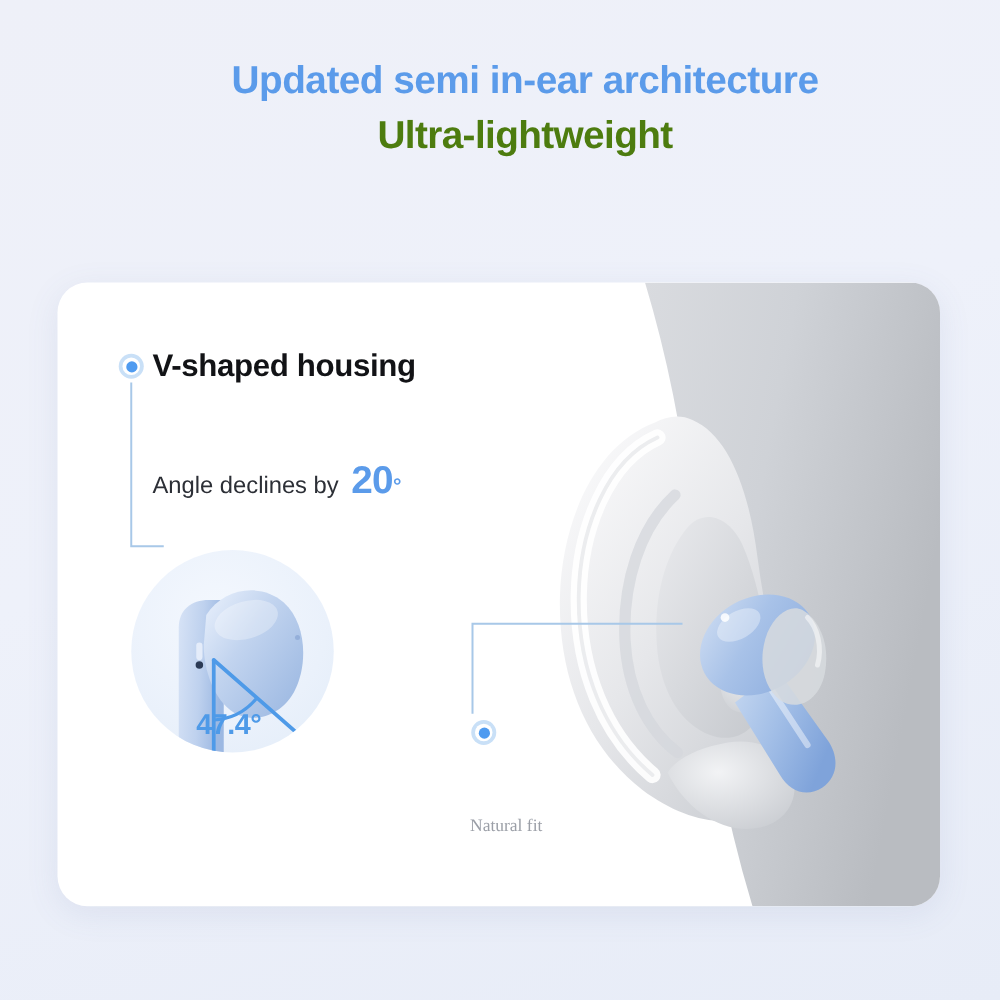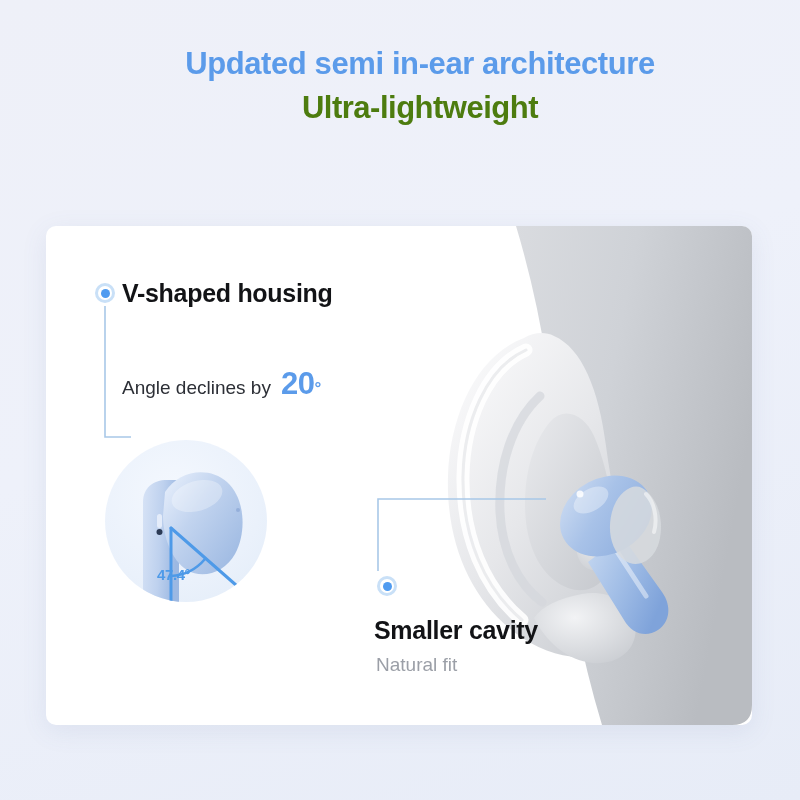--- a/index.html
+++ b/index.html
@@ -43,21 +43,21 @@
   }
 
   
   .card {
     position: absolute;
     left: 46px;
     top: 226px;
     width: 706px;
     height: 499px;
     background: #ffffff;
-    border-radius: 10px;
+    border-radius: 24px;
     box-shadow: 0 6px 26px rgba(90, 110, 160, 0.10);
     overflow: hidden;
   }
 
   
   .head-layer {
     position: absolute;
     inset: 0;
     overflow: hidden;
   }
@@ -145,23 +145,24 @@
   }
 
   #title-cavity {
     left: 328px;
     top: 390px;
   }
   .feature-caption {
     position: absolute;
     left: 330px;
     top: 428px;
-    font-size: 19px;
+    font-size: 14px;
     color: #9b9fa7;
     white-space: nowrap;
+    font-family: Liberation Serif, serif;
   }
 
   
   .inset {
     position: absolute;
     left: 59px;
     top: 214px;
     width: 162px;
     height: 162px;
     border-radius: 50%;
@@ -258,21 +259,20 @@
   <div class="bullet" id="bullet-v"></div>
   <div class="bullet" id="bullet-cav"></div>
 
   <div class="feature-title" id="title-v">V-shaped housing</div>
   <div class="feature-sub">
     <span>Angle declines by</span>
     <span class="angle-value">20</span>
     <span class="angle-deg">°</span>
   </div>
 
-  <div class="feature-title" id="title-cavity">Smaller cavity</div>
   <div class="feature-caption">Natural fit</div>
 
   <div class="inset">
     <svg class="inset-svg" viewBox="0 0 162 162">
       <defs>
         <linearGradient id="insetBody" x1="0.05" y1="0.1" x2="0.95" y2="0.9">
           <stop offset="0" stop-color="#e3ecfa"></stop>
           <stop offset="0.38" stop-color="#c2d4ef"></stop>
           <stop offset="1" stop-color="#9db9e2"></stop>
         </linearGradient>
@@ -293,17 +293,17 @@
       <rect x="52" y="74" width="5" height="14" rx="2.5" fill="#e8eefb" opacity="0.9"></rect>
       <circle cx="54.5" cy="92" r="3" fill="#2b3a55"></circle>
 
       <circle cx="133" cy="70" r="2" fill="#8da9d6" opacity="0.8"></circle>
 
       <path d="M66,88 L66,162" stroke="#4e9ae8" stroke-width="3" fill="none" stroke-linecap="round"></path>
       <path d="M66,88 L148,160" stroke="#4e9ae8" stroke-width="3" fill="none" stroke-linecap="round"></path>
 
       <path d="M66,136 A48,48 0 0 0 100,119" fill="none" stroke="#4e9ae8" stroke-width="2.6"></path>
     </svg>
-    <div style="position:absolute; left:52px; top:126px; font-size:15px; font-weight:bold;
+    <div style="position:absolute; left:52px; top:126px; font-size:23px; font-weight:bold;
                 color:#4e9ae8; letter-spacing:-0.4px; white-space:nowrap;">47.4°</div>
   </div>
 
 </div>
 
 </body></html>

